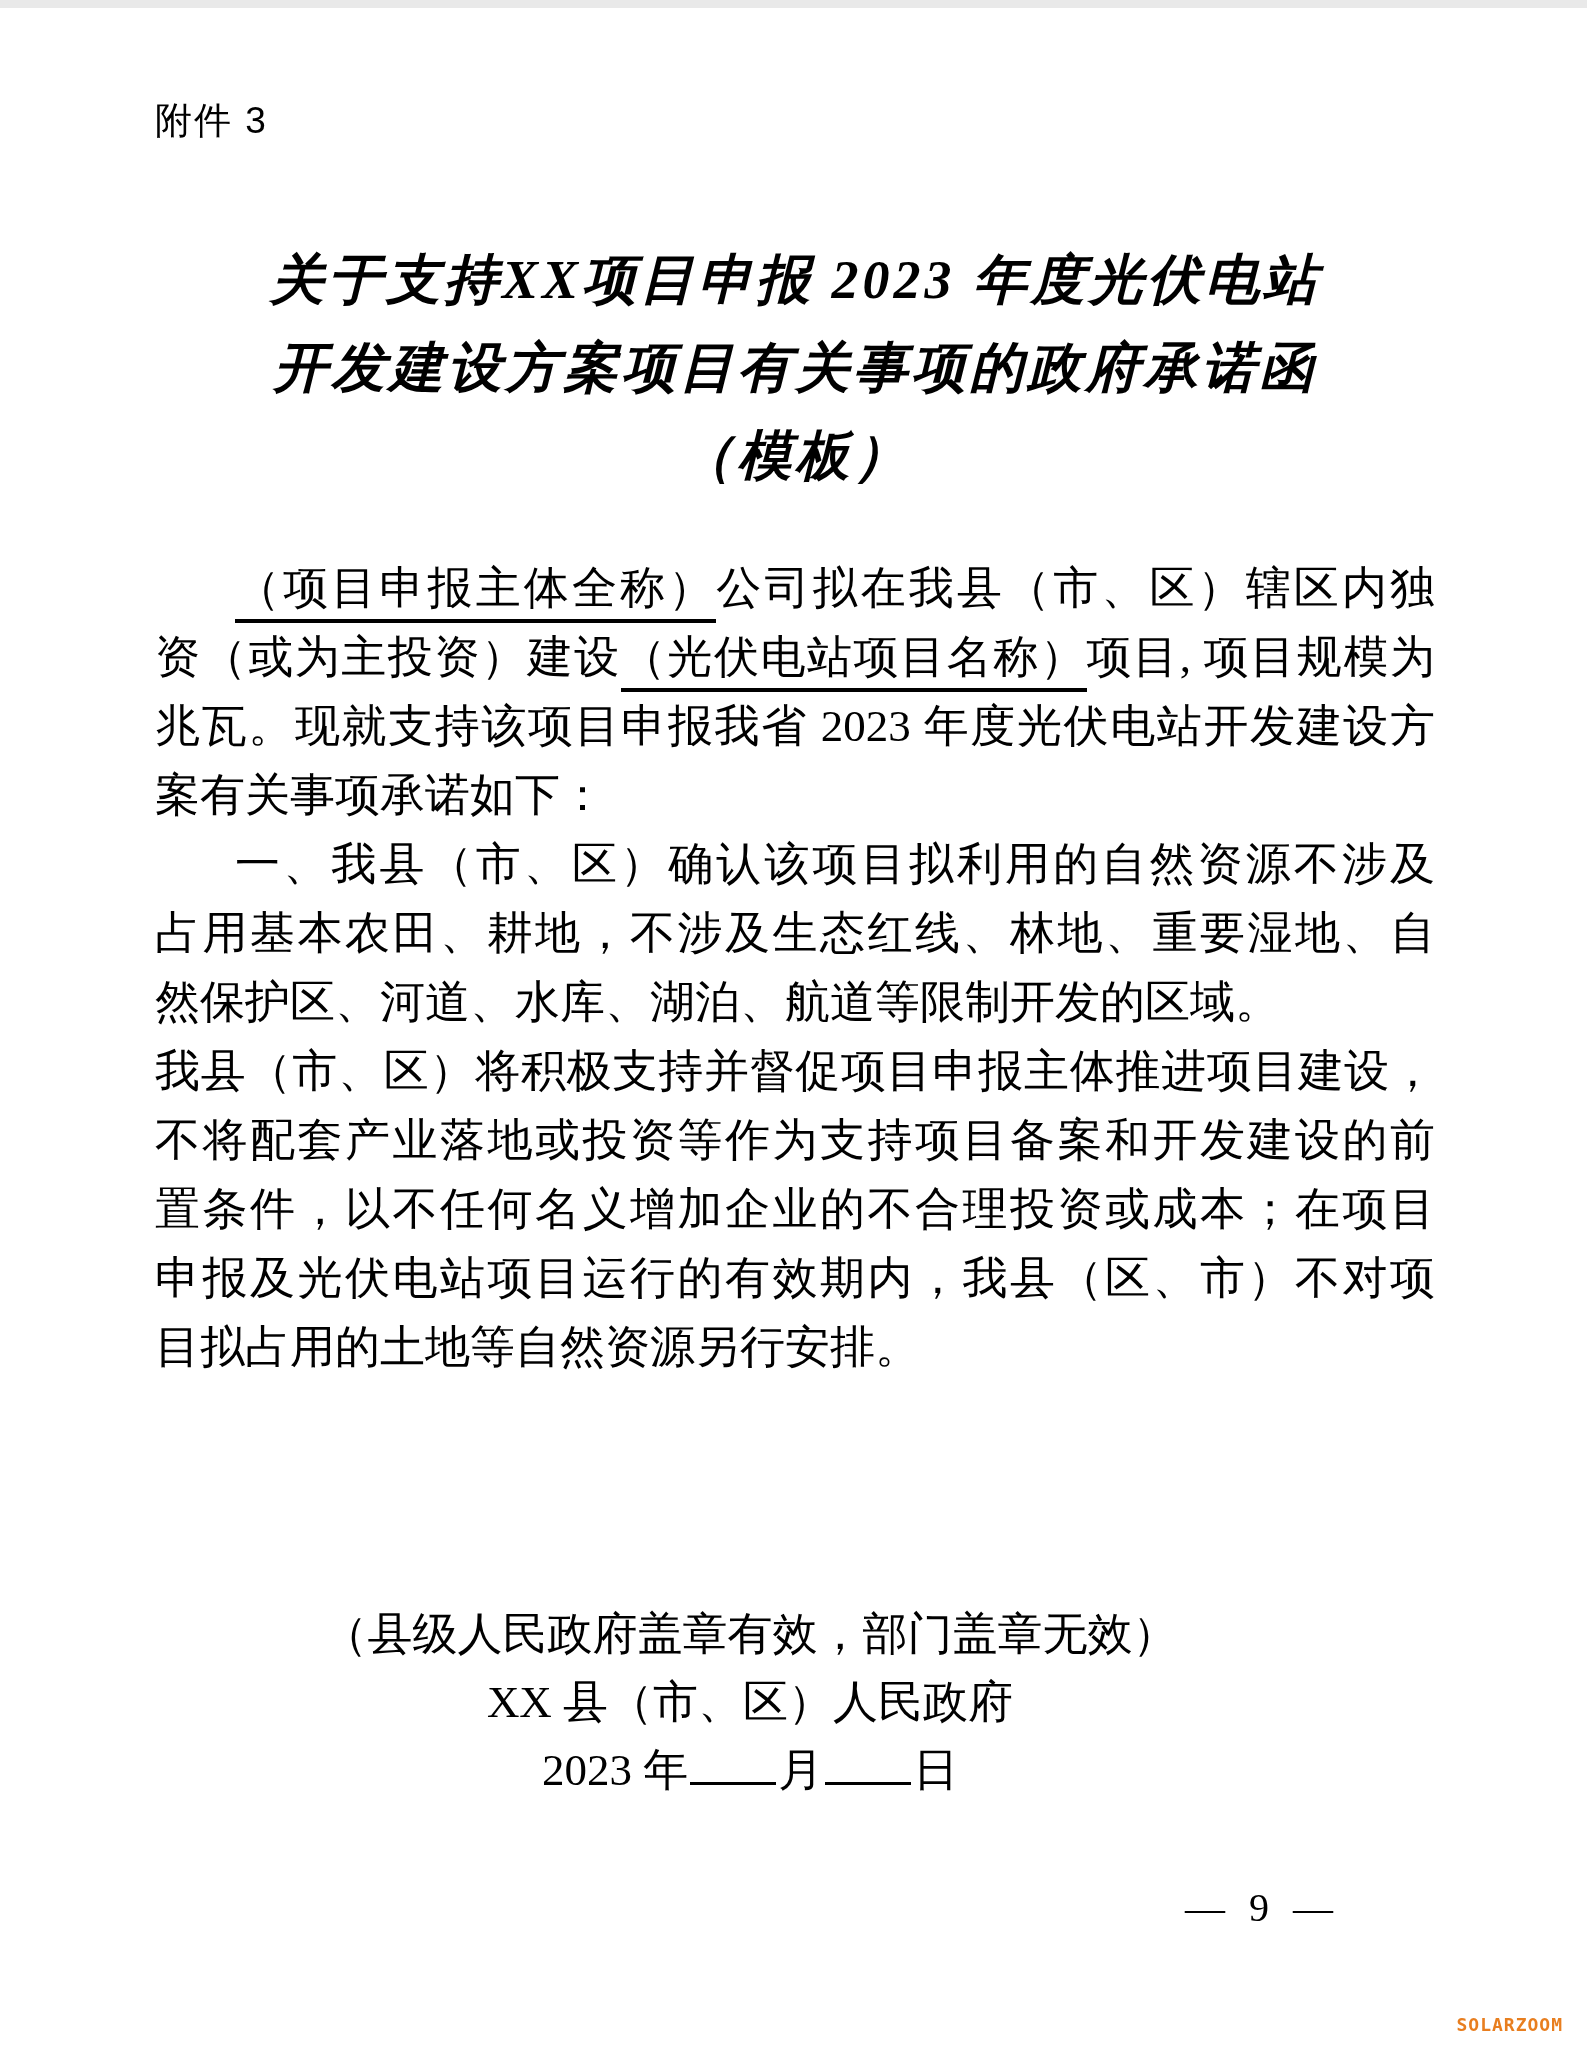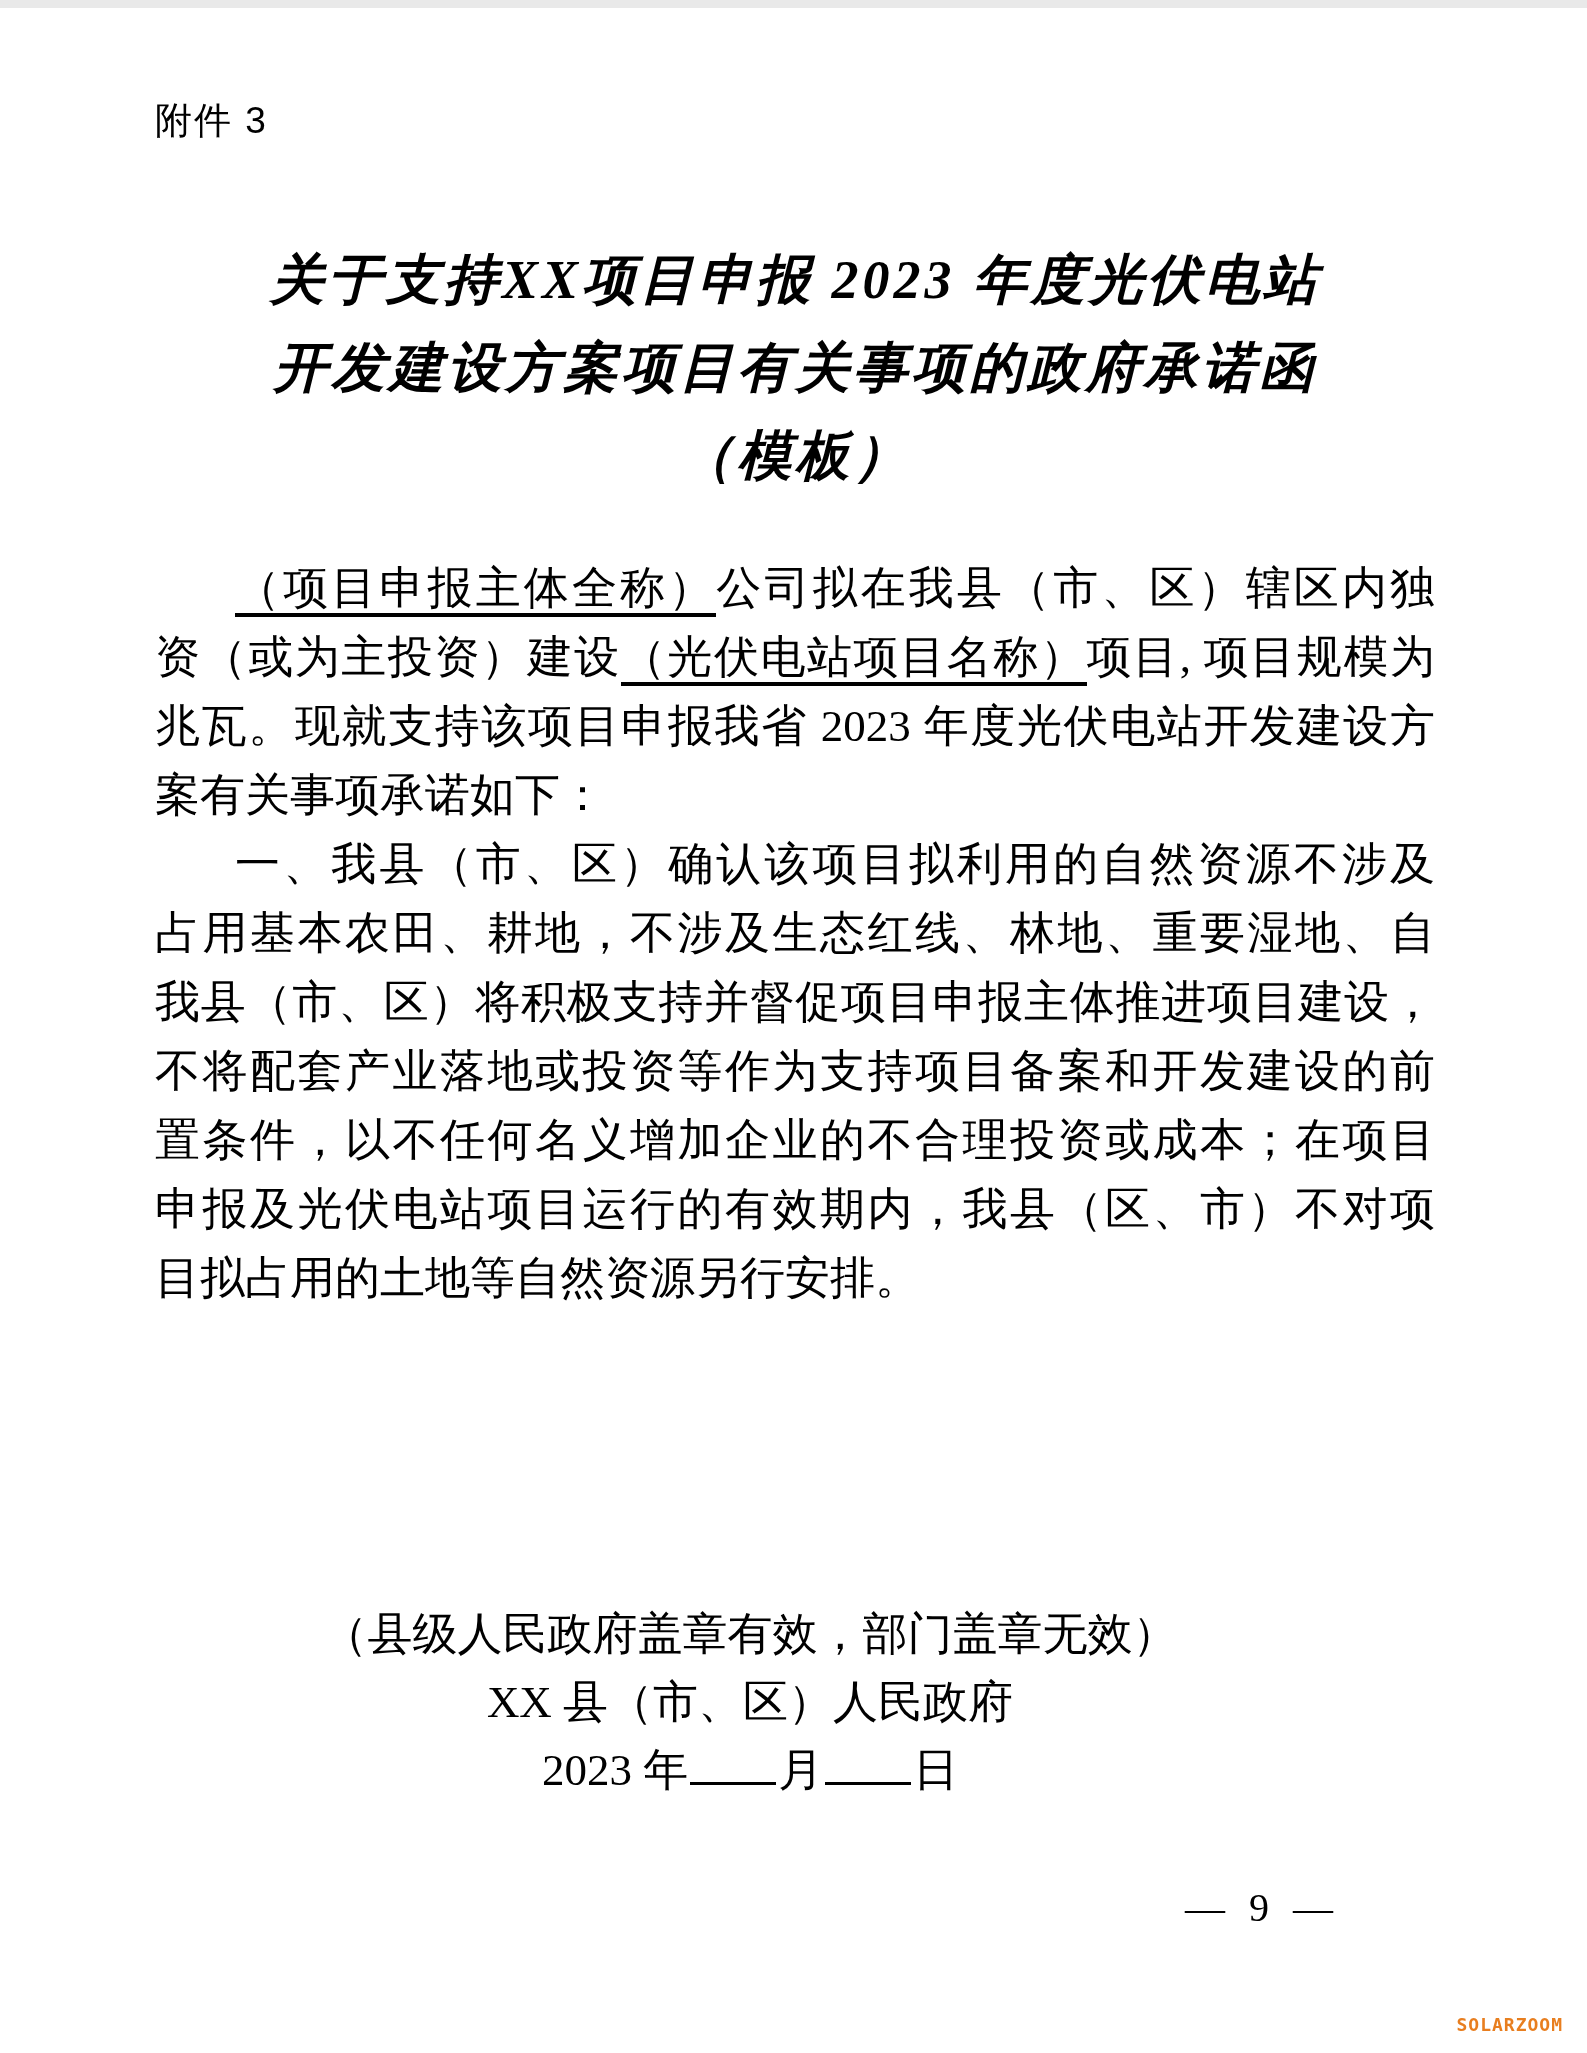--- a/index.html
+++ b/index.html
@@ -60,21 +60,21 @@
   }
   .body-line.fill {
     white-space: normal;
     text-align: justify;
     text-align-last: justify;
     text-justify: inter-character;
   }
   .body-line.indent { padding-left: 80px; }
   .u {
     border-bottom: 4px solid #000;
-    padding-bottom: 0;
+    padding-bottom: 6px;
   }
 
   
   .signature {
     position: absolute;
     left: 155px;
     top: 1592px;
     width: 1190px;
     text-align: center;
     font-family: "Liberation Serif", "DejaVu Serif", serif;
@@ -127,20 +127,21 @@
     <div>（模板）</div>
   </div>
 
   <div class="doc-body" id="doc-body">
       <div class="body-line indent fill"><span class="u">（项目申报主体全称）</span><span>公司拟在我县（市、区）辖区内独</span></div>
       <div class="body-line fill"><span>资（或为主投资）建设</span><span class="u">（光伏电站项目名称）</span><span>项目, 项目规模为</span></div>
       <div class="body-line fill"><span>兆瓦。现就支持该项目申报我省 2023 年度光伏电站开发建设方</span></div>
       <div class="body-line"><span>案有关事项承诺如下：</span></div>
       <div class="body-line indent fill"><span>一、我县（市、区）确认该项目拟利用的自然资源不涉及</span></div>
       <div class="body-line fill"><span>占用基本农田、耕地，不涉及生态红线、林地、重要湿地、自</span></div>
+      <div class="body-line"><span>然保护区、河道、水库、湖泊、航道等限制开发的区域。</span></div>
       <div class="body-line fill"><span>我县（市、区）将积极支持并督促项目申报主体推进项目建设，</span></div>
       <div class="body-line fill"><span>不将配套产业落地或投资等作为支持项目备案和开发建设的前</span></div>
       <div class="body-line fill"><span>置条件，以不任何名义增加企业的不合理投资或成本；在项目</span></div>
       <div class="body-line fill"><span>申报及光伏电站项目运行的有效期内，我县（区、市）不对项</span></div>
       <div class="body-line"><span>目拟占用的土地等自然资源另行安排。</span></div>
     </div>
 
   <div class="signature">
     <div class="sig-line">（县级人民政府盖章有效，部门盖章无效）</div>
     <div class="sig-line">XX 县（市、区）人民政府</div>

